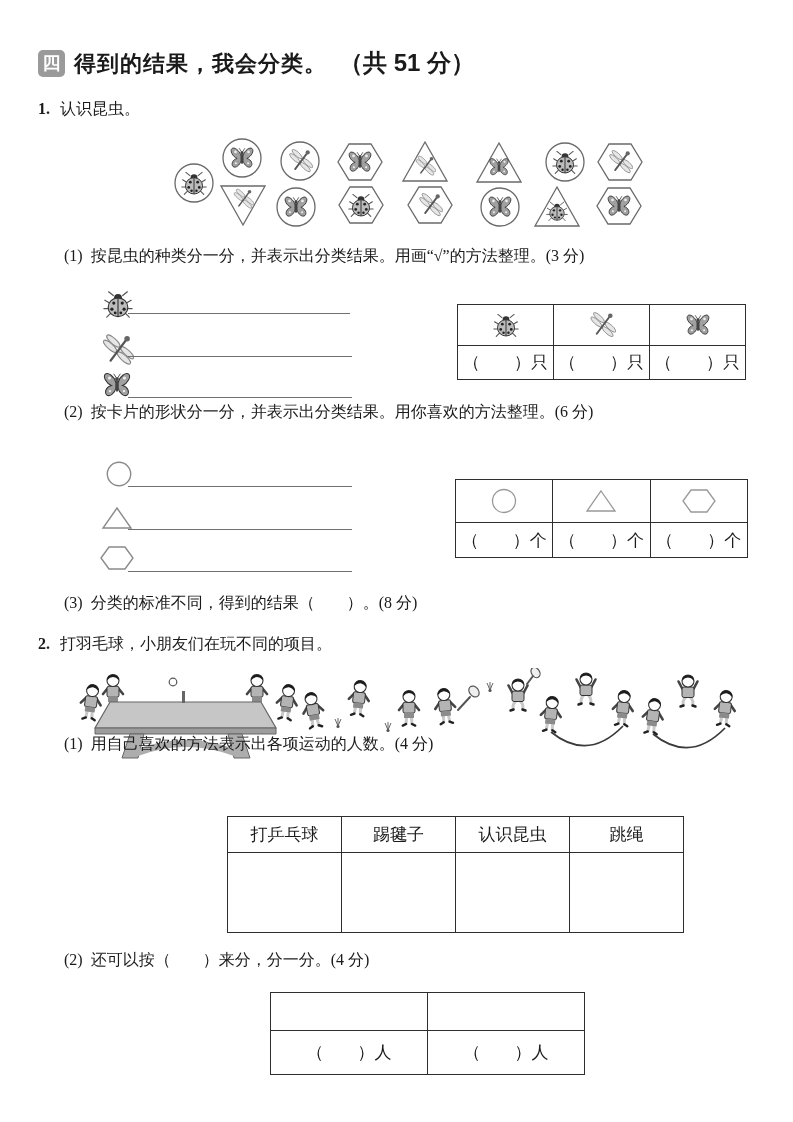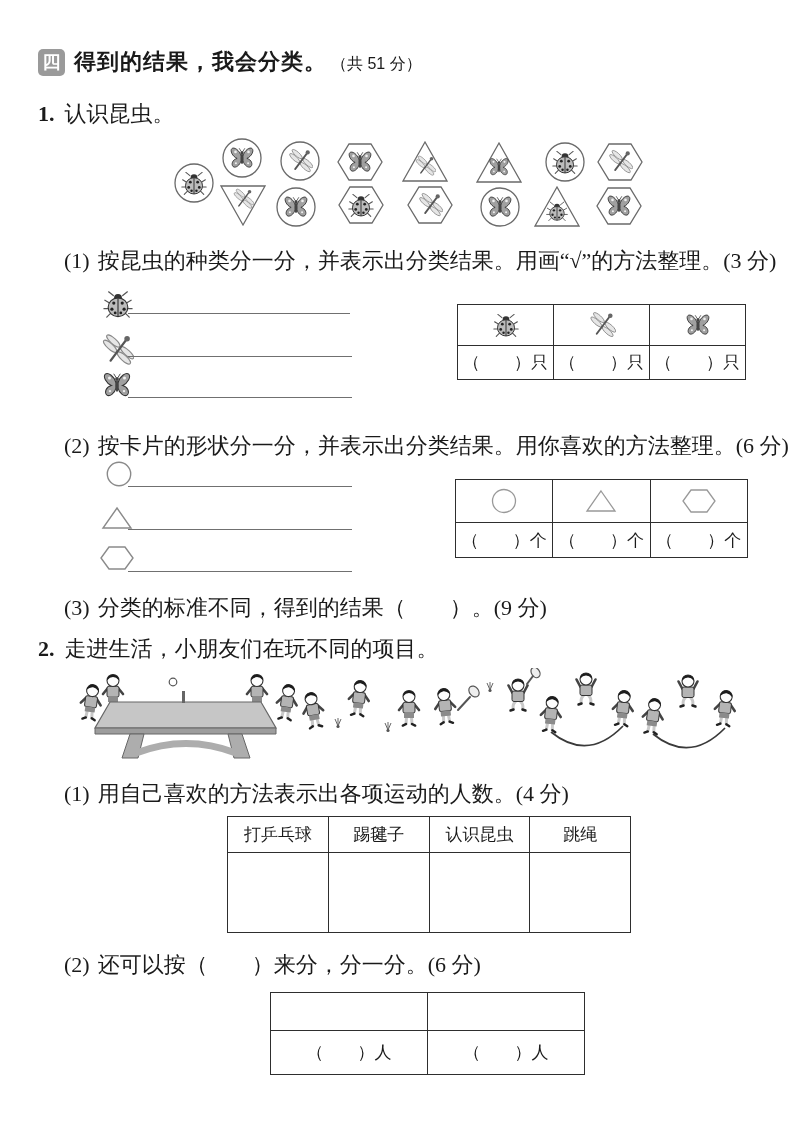--- a/index.html
+++ b/index.html
@@ -6,22 +6,22 @@
   body{
     width:793px;height:1122px;position:relative;background:#ffffff;
     font-family:"Liberation Serif","DejaVu Serif",serif;color:#1a1a1a;
     overflow:hidden;
   }
   .abs{position:absolute;}
   .hdr{display:flex;align-items:center;gap:9px;font-family:"Liberation Sans","DejaVu Sans",sans-serif;}
   .badge{width:27px;height:27px;line-height:27px;text-align:center;background:#9a9a9a;color:#fff;
          font-weight:bold;font-size:18px;border-radius:5px;}
   .sect-title{font-size:22px;font-weight:bold;letter-spacing:1px;}
-  .sect-points{font-size:16px;font-weight:normal;margin-left:4px;}
-  .qline{font-size:22px;white-space:nowrap;}
+  .sect-points{font-size:24px;font-weight:bold;margin-left:12px;}
+  .qline{font-size:16px;white-space:nowrap;}
   .qnum{font-weight:bold;margin-right:10px;}
   .pnum{margin-right:8px;}
   .blank-line{height:0;border-bottom:1.6px solid #707070;}
   table.anstable{border-collapse:collapse;table-layout:fixed;background:#fff;}
   table.anstable td,table.anstable th{border:1.5px solid #2e2e2e;text-align:center;vertical-align:middle;
          font-size:17px;font-weight:normal;padding:0;}
   .cards-layer{left:0;top:130px;width:793px;height:108px;}
   .card{position:absolute;width:46px;height:46px;}
   .kids-layer{left:0;top:660px;width:793px;height:112px;}
   .grp{position:absolute;}
@@ -266,21 +266,21 @@
           </svg></td>
   </tr>
   <tr style="height:34px;">
     <td>（　　）只</td>
     <td>（　　）只</td>
     <td>（　　）只</td>
   </tr>
 </tbody>
   </table>
 
-<div class="abs qline" style="left:64px;top:431px;">
+<div class="abs qline" style="left:64px;top:402px;">
   <span class="pnum">(2)</span><span>按卡片的形状分一分，并表示出分类结果。用你喜欢的方法整理。(6 分)</span>
 </div>
 
 <svg class="abs" style="left:106px;top:461px" width="26" height="26">
     <circle cx="13" cy="13" r="11.7" fill="none" stroke="#8a8a8a" stroke-width="1.4"></circle>
   </svg>
 <div class="abs blank-line" style="left:128px;top:486px;width:224px;"></div>
 <svg class="abs" style="left:101px;top:506px" width="32" height="24">
     <polygon points="16,2 30,22 2,22" fill="none" stroke="#8a8a8a" stroke-width="1.4"></polygon>
   </svg>
@@ -305,25 +305,25 @@
   </tr>
   <tr style="height:35px;">
     <td>（　　）个</td>
     <td>（　　）个</td>
     <td>（　　）个</td>
   </tr>
 </tbody>
   </table>
 
 <div class="abs qline" style="left:64px;top:593px;">
-  <span class="pnum">(3)</span><span>分类的标准不同，得到的结果（　　）。(9 分)</span>
+  <span class="pnum">(3)</span><span>分类的标准不同，得到的结果（　　）。(8 分)</span>
 </div>
 
 <div class="abs qline" style="left:38px;top:634px;">
-  <span class="qnum">2.</span><span>走进生活，小朋友们在玩不同的项目。</span>
+  <span class="qnum">2.</span><span>打羽毛球，小朋友们在玩不同的项目。</span>
 </div>
 
 <div class="abs kids-layer">
 
   <svg class="grp" style="left:78px;top:6px" width="222" height="102" viewBox="0 0 222 102">
     <circle cx="95" cy="16" r="3.8" fill="#fff" stroke="#555" stroke-width="1.2"></circle>
     <g transform="translate(0,16) rotate(8 13 20)">
         <use href="#sym-kid-stand" width="26" height="40"></use>
       </g>
     <g transform="translate(22,6)">
@@ -400,43 +400,43 @@
       </g>
     <g transform="translate(35,0)">
         <use href="#sym-kid-jump" width="26" height="40"></use>
       </g>
     <g transform="translate(98,16) scale(-1,1) rotate(-6 13 20)">
         <use href="#sym-kid-stand" width="26" height="40"></use>
       </g>
   </svg>
 </div>
 
-<div class="abs qline" style="left:64px;top:779px;">
+<div class="abs qline" style="left:64px;top:734px;">
   <span class="pnum">(1)</span><span>用自己喜欢的方法表示出各项运动的人数。(4 分)</span>
 </div>
 
-<table class="abs anstable" style="left:227px;top:816px;width:404px;">
+<table class="abs anstable" style="left:227px;top:816px;width:457px;">
   <tbody>
       <tr style="height:36px;">
     <th>打乒乓球</th>
     <th>踢毽子</th>
     <th>认识昆虫</th>
     <th>跳绳</th>
   </tr>
   <tr style="height:80px;">
     <td></td>
     <td></td>
     <td></td>
     <td></td>
   </tr>
 </tbody>
   </table>
 
 <div class="abs qline" style="left:64px;top:950px;">
-  <span class="pnum">(2)</span><span>还可以按（　　）来分，分一分。(6 分)</span>
+  <span class="pnum">(2)</span><span>还可以按（　　）来分，分一分。(4 分)</span>
 </div>
 
 <table class="abs anstable" style="left:270px;top:992px;width:315px;">
   <tbody>
       <tr style="height:38px;">
     <td></td>
     <td></td>
   </tr>
   <tr style="height:44px;">
     <td>（　　）人</td>

